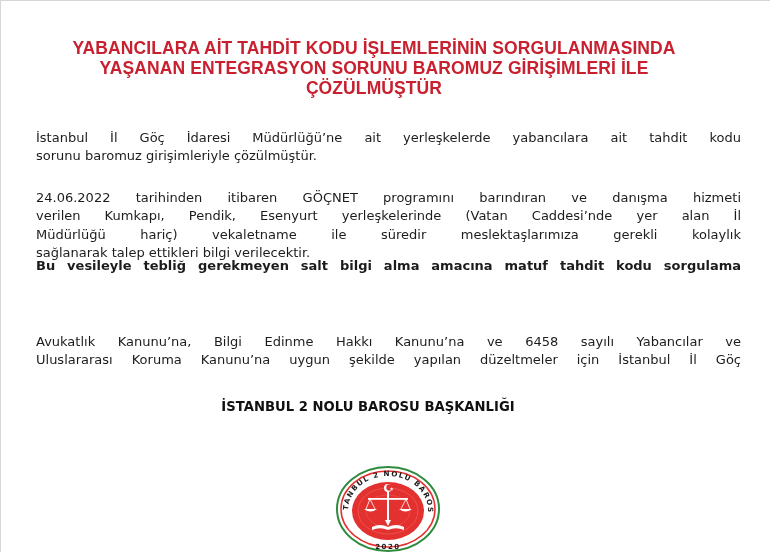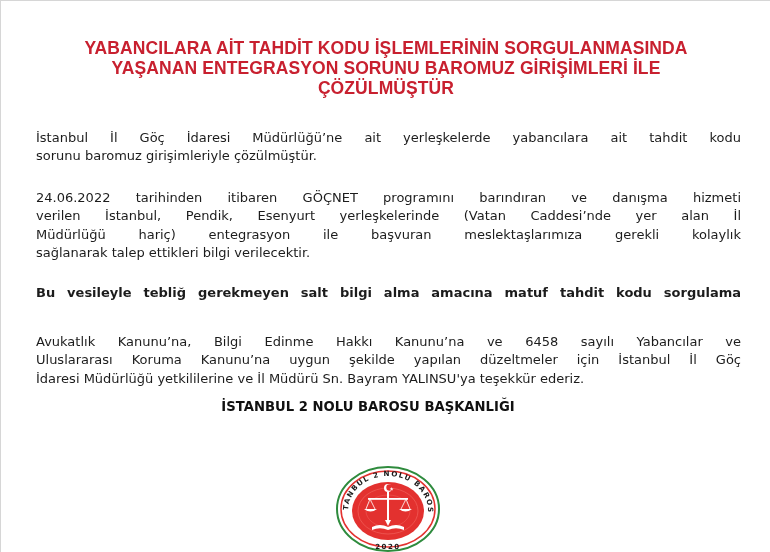--- a/index.html
+++ b/index.html
@@ -18,21 +18,21 @@
     .page {
       position: absolute;
       left: 0; top: 0;
       width: 769px; height: 551px;
       border-top: 1px solid #d6d6d6;
       border-left: 1px solid #d6d6d6;
       background: #fff;
     }
     .title {
       position: absolute;
-      left: 30px;
+      left: 18px;
       width: 710px;
       top: 37px;
       text-align: center;
       color: #c8202f;
       font-family: "Liberation Sans", sans-serif;
       font-weight: bold;
       font-size: 17.5px;
       line-height: 20px;
       letter-spacing: 0.1px;
     }
@@ -52,21 +52,21 @@
       text-align: justify;
       text-align-last: justify;
       height: 18.3px;
     }
     .para .ln.last {
       text-align-last: left;
     }
     .para.bold { font-weight: bold; }
     #p1 { top: 128px; }
     #p2 { top: 188px; }
-    #p3 { top: 283px; }
+    #p3 { top: 256px; }
     #p4 { top: 332px; }
     .signature {
       position: absolute;
       left: 0;
       width: 734px;
       top: 398px;
       text-align: center;
       font-family: "DejaVu Sans", sans-serif;
       font-weight: bold;
       font-size: 13.2px;
@@ -91,33 +91,32 @@
     <div>ÇÖZÜLMÜŞTÜR</div>
   </div>
 
   <div class="para" id="p1">
     <span class="ln">İstanbul İl Göç İdaresi Müdürlüğü’ne ait yerleşkelerde yabancılara ait tahdit kodu</span>
     <span class="ln last">sorunu baromuz girişimleriyle çözülmüştür.</span>
   </div>
 
   <div class="para" id="p2">
     <span class="ln">24.06.2022 tarihinden itibaren GÖÇNET programını barındıran ve  danışma hizmeti</span>
-    <span class="ln">verilen İstanbul, Pendik, Esenyurt yerleşkelerinde (Vatan Caddesi’nde yer alan İl</span>
-    <span class="ln">Müdürlüğü hariç) entegrasyon ile başvuran meslektaşlarımıza gerekli kolaylık</span>
+    <span class="ln">verilen Kumkapı, Pendik, Esenyurt yerleşkelerinde (Vatan Caddesi’nde yer alan İl</span>
+    <span class="ln">Müdürlüğü hariç) vekaletname ile süredir meslektaşlarımıza gerekli kolaylık</span>
     <span class="ln last">sağlanarak talep ettikleri bilgi verilecektir.</span>
   </div>
 
   <div class="para bold" id="p3">
     <span class="ln">Bu vesileyle tebliğ gerekmeyen salt bilgi alma amacına matuf tahdit kodu sorgulama</span>
   </div>
 
   <div class="para" id="p4">
     <span class="ln">Avukatlık Kanunu’na, Bilgi Edinme Hakkı Kanunu’na ve 6458 sayılı Yabancılar ve</span>
     <span class="ln">Uluslararası Koruma Kanunu’na uygun şekilde yapılan düzeltmeler için İstanbul İl Göç</span>
-    <span class="ln last">İdaresi Müdürlüğü yetkililerine ve İl Müdürü Sn. Bayram YALINSU'ya teşekkür ederiz.</span>
   </div>
 
   <div class="signature">İSTANBUL 2 NOLU BAROSU BAŞKANLIĞI</div>
 
   <div class="logo">
     <svg width="106" height="90" viewBox="0 0 106 90" xmlns="http://www.w3.org/2000/svg">
       <defs>
         <path id="ringArc" d="M 13 48 A 40 35 0 0 1 93 48" fill="none"></path>
         <path id="yearArc" d="M 30 80 Q 53 90 76 80" fill="none"></path>
       </defs>

